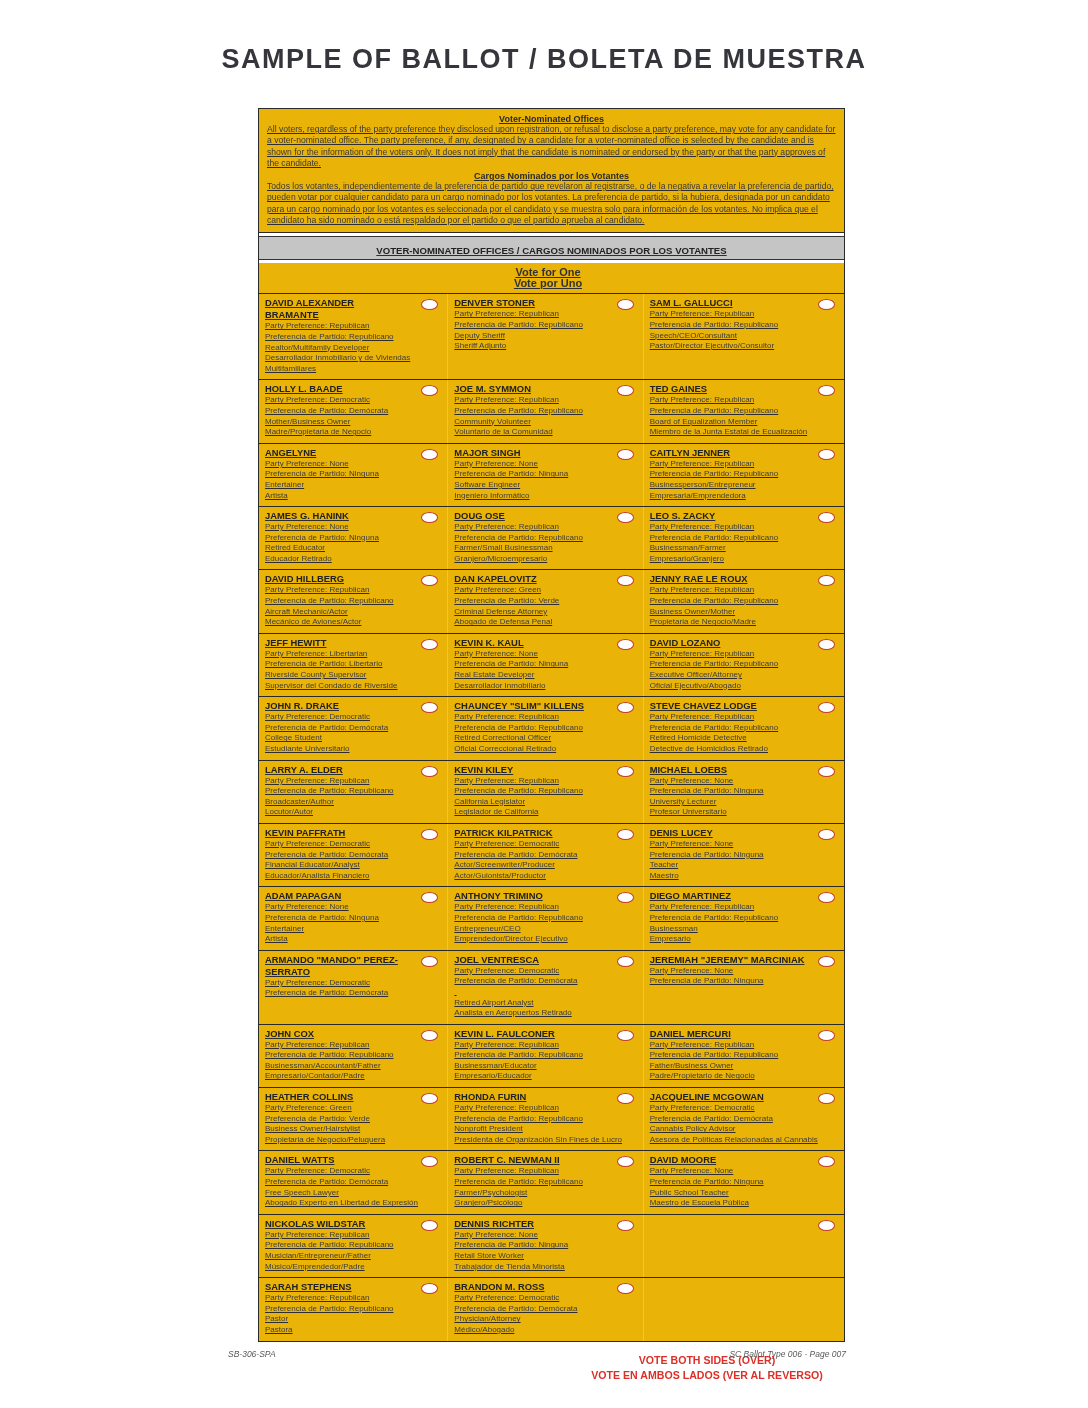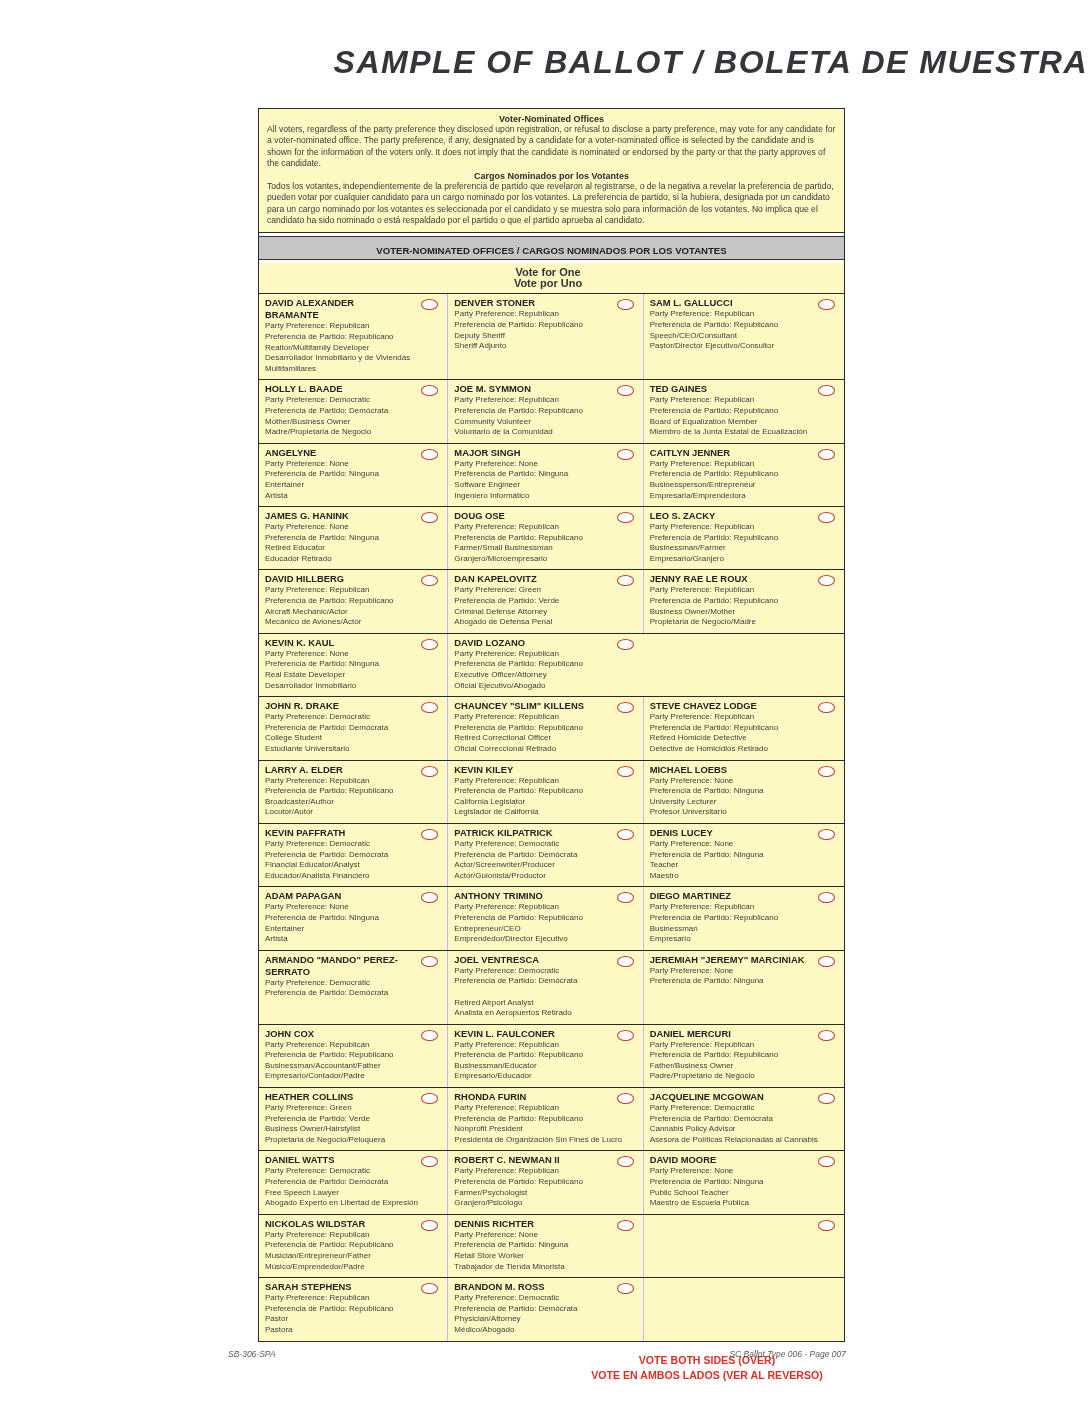--- a/index.html
+++ b/index.html
@@ -4,26 +4,26 @@
 <style>
   * { margin:0; padding:0; box-sizing:border-box; }
   html,body { background:#ffffff; }
   .page {
     position:relative; width:1088px; height:1408px; margin:0 auto;
     background:#fff; font-family:"Liberation Sans", sans-serif; color:#2e2e33;
     overflow:hidden;
   }
   .title {
     position:absolute; top:44px; left:0; width:100%;
-    text-align:right; font-size:32px; font-weight:bold;
-    letter-spacing:1.5px; color:#35353c;font-style:italic;
+    text-align:center; font-size:27px; font-weight:bold;
+    letter-spacing:1.5px; color:#35353c;
   }
   .ballot {
     position:absolute; left:258px; top:108px; width:587px;
-    border:1.5px solid #2a2a2a; background:#fef9c3;
+    border:1.5px solid #2a2a2a; background:#eab308;text-decoration:underline;
   }
   .instructions { border-bottom:1px solid #2a2a2a; padding:3px 8px 6px; }
   .inst-head { text-align:center; font-size:9px; font-weight:bold; color:#2b2b2b; margin-top:2px; }
   .inst-body { font-size:8.6px; line-height:11.3px; color:#3a3a3a; text-align:left; }
   .bar-gap { height:3px; background:#fff; }
   .graybar {
     background:#c5c5c5; border-top:1px solid #333; border-bottom:1px solid #333;
     text-align:center; font-size:9.6px; font-weight:bold; color:#222;
     padding:8px 0 3px;
   }
@@ -201,20 +201,28 @@
             <div class="cname">JENNY RAE LE ROUX</div>
             <div class="cline">Party Preference: Republican</div>
             <div class="cline">Preferencia de Partido: Republicano</div>
             <div class="cline">Business Owner/Mother</div>
             <div class="cline">Propietaria de Negocio/Madre</div>
             <span class="bubble"></span>
           </div>
         </div>
         <div class="brow">
           <div class="bcell">
+            <div class="cname">JEFF HEWITT</div>
+            <div class="cline">Party Preference: Libertarian</div>
+            <div class="cline">Preferencia de Partido: Libertario</div>
+            <div class="cline">Riverside County Supervisor</div>
+            <div class="cline">Supervisor del Condado de Riverside</div>
+            <span class="bubble"></span>
+          </div>
+          <div class="bcell">
             <div class="cname">KEVIN K. KAUL</div>
             <div class="cline">Party Preference: None</div>
             <div class="cline">Preferencia de Partido: Ninguna</div>
             <div class="cline">Real Estate Developer</div>
             <div class="cline">Desarrollador Inmobiliario</div>
             <span class="bubble"></span>
           </div>
           <div class="bcell">
             <div class="cname">DAVID LOZANO</div>
             <div class="cline">Party Preference: Republican</div>

